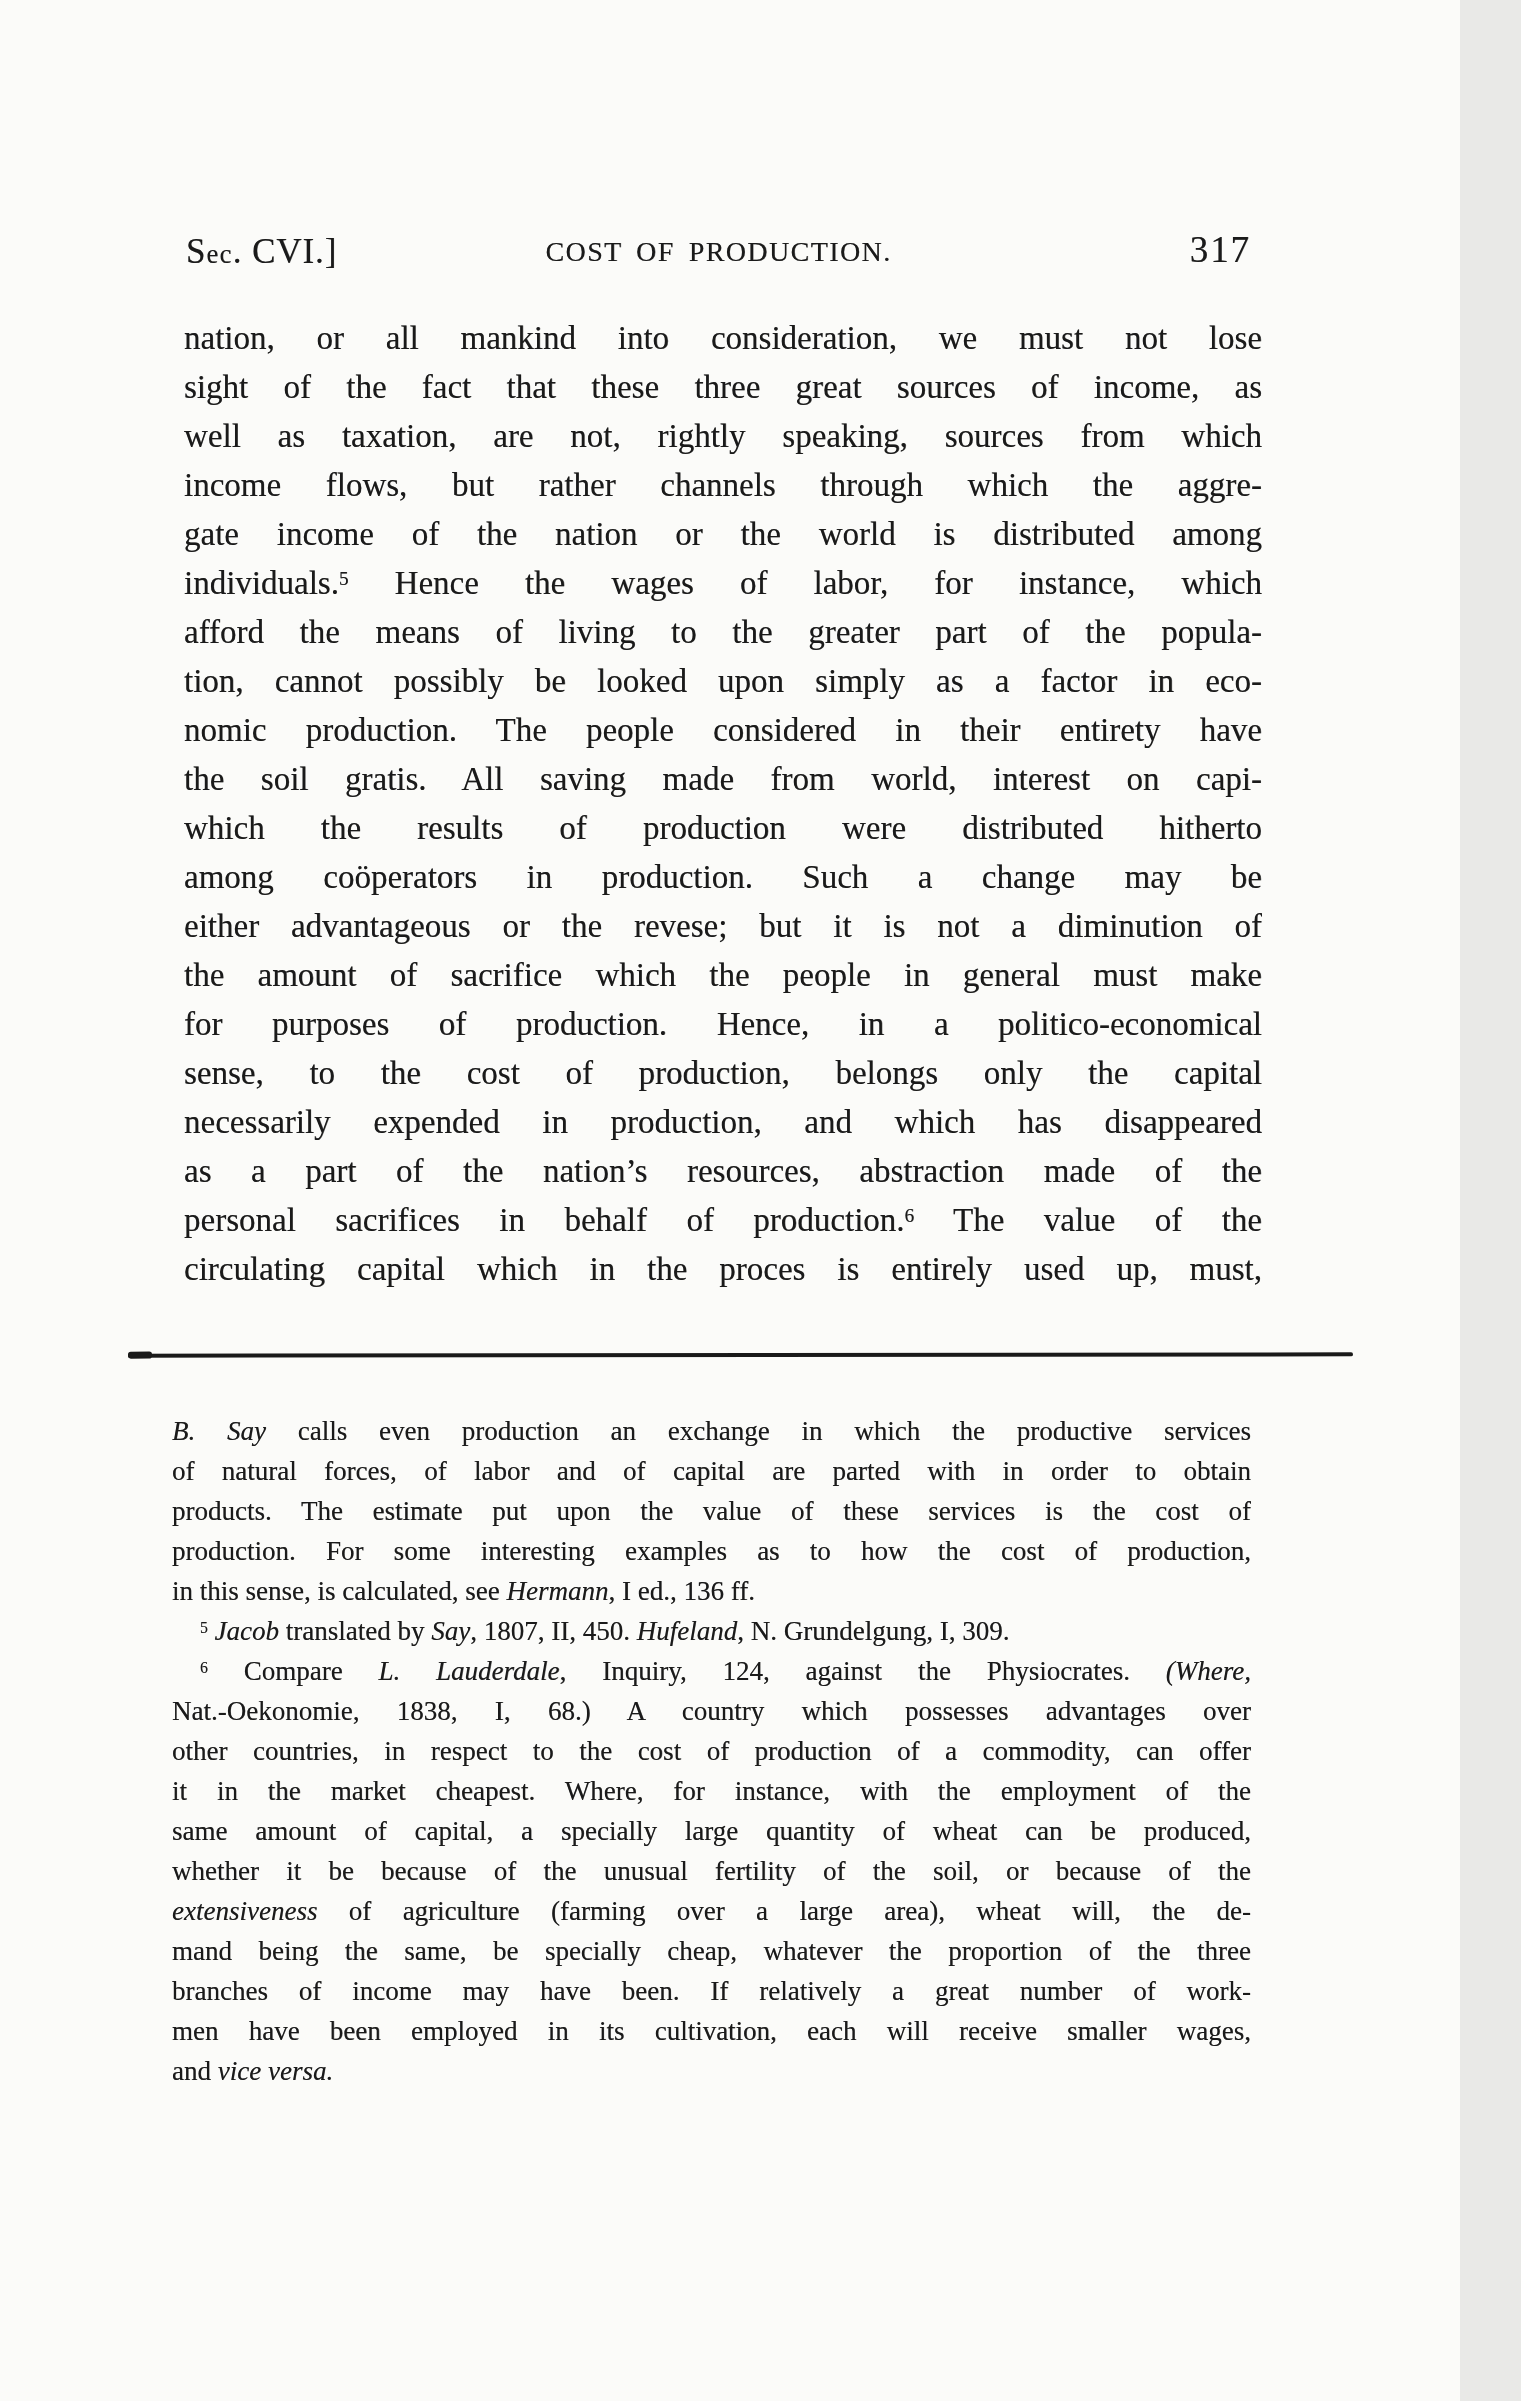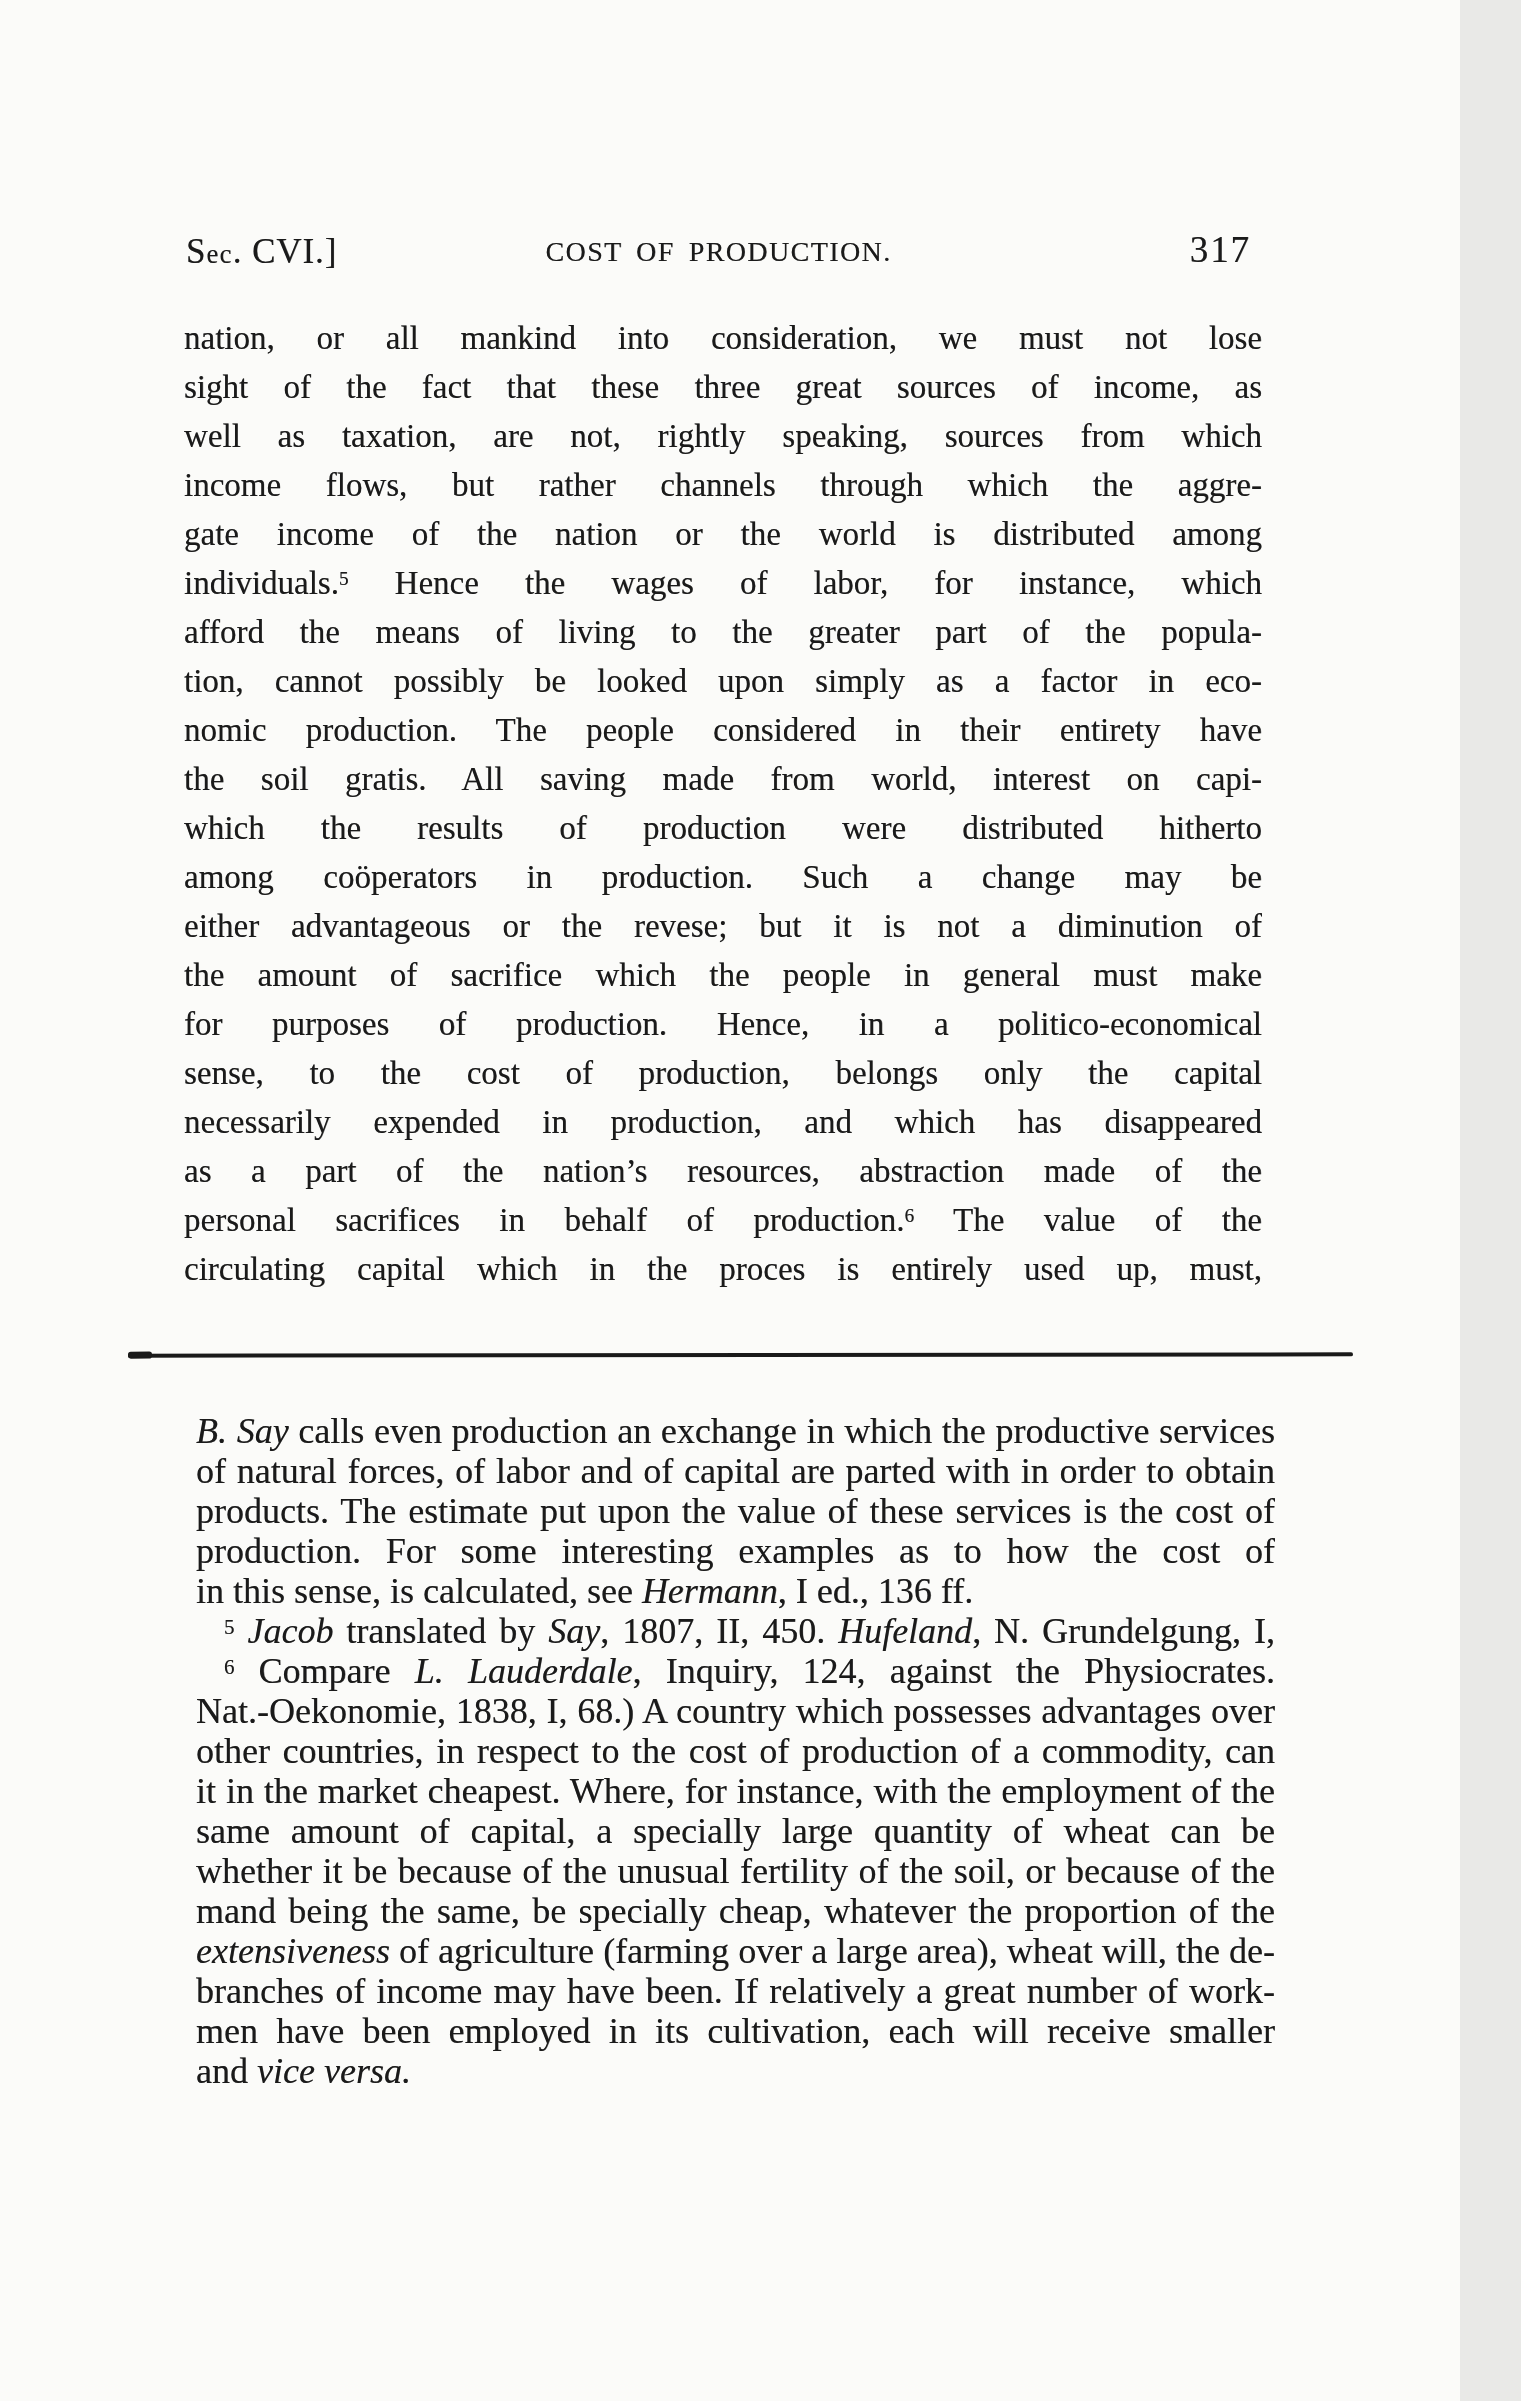--- a/index.html
+++ b/index.html
@@ -59,22 +59,22 @@
     border-radius:1.9px;
     transform:rotate(-0.06deg);
   }
   .rule:before{
     content:"";position:absolute;left:0;top:-1.9px;width:24px;height:6.6px;
     background:var(--ink);border-radius:2.8px;
   }
   
   .footnotes{
     position:absolute;
-    top:1411px;left:196px;width:1079px;
-    font-size:36px;
+    top:1411px;left:172px;width:1079px;
+    font-size:27px;
   }
   .footnotes .tline{height:40px;line-height:40px;}
   
   .tline{
     text-align:justify;
     text-align-last:justify;
     overflow:hidden;
     white-space:normal;
   }
   .tline.no-just{text-align-last:left;}
@@ -129,21 +129,21 @@
       <div class="tline">products. The estimate put upon the value of these services is the cost of</div>
       <div class="tline">production. For some interesting examples as to how the cost of production,</div>
       <div class="tline no-just">in this sense, is calculated, see <i>Hermann</i>, I ed., 136 ff.</div>
       <div class="tline no-just indent"><sup>5</sup> <i>Jacob</i> translated by <i>Say</i>, 1807, II, 450. <i>Hufeland</i>, N. Grundelgung, I, 309.</div>
       <div class="tline indent"><sup>6</sup> Compare <i>L. Lauderdale</i>, Inquiry, 124, against the Physiocrates. <i>(Where,</i></div>
       <div class="tline">Nat.-Oekonomie, 1838, I, 68.) A country which possesses advantages over</div>
       <div class="tline">other countries, in respect to the cost of production of a commodity, can offer</div>
       <div class="tline">it in the market cheapest. Where, for instance, with the employment of the</div>
       <div class="tline">same amount of capital, a specially large quantity of wheat can be produced,</div>
       <div class="tline">whether it be because of the unusual fertility of the soil, or because of the</div>
+      <div class="tline"><i>extensiveness</i> of agriculture (farming over a large area), wheat will, the de-</div>
       <div class="tline">mand being the same, be specially cheap, whatever the proportion of the three</div>
-      <div class="tline"><i>extensiveness</i> of agriculture (farming over a large area), wheat will, the de-</div>
       <div class="tline">branches of income may have been. If relatively a great number of work-</div>
       <div class="tline">men have been employed in its cultivation, each will receive smaller wages,</div>
       <div class="tline no-just">and <i>vice versa.</i></div>
     </div>
 
 </div>
 
 
 </body></html>

